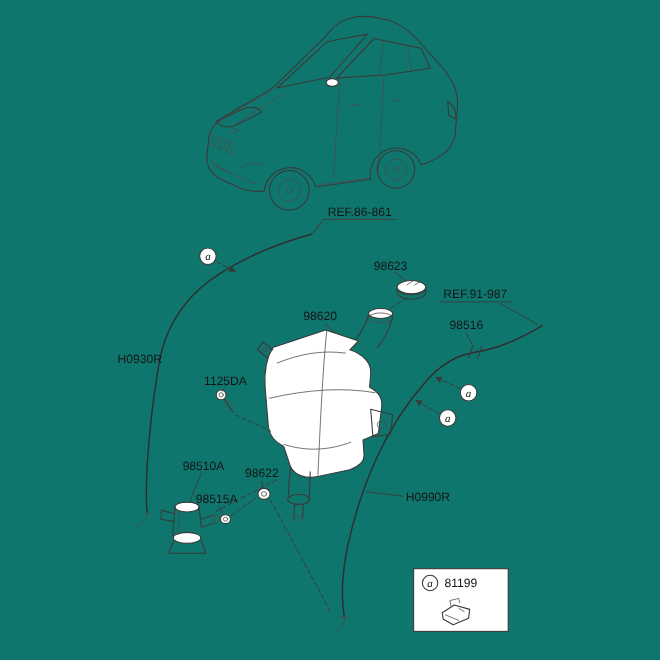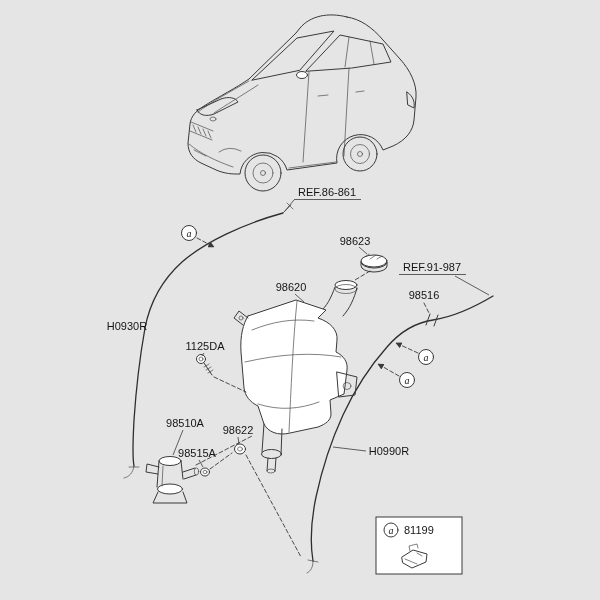--- a/index.html
+++ b/index.html
@@ -1,16 +1,16 @@
 <!DOCTYPE html>
 <html><head>
 <meta charset="utf-8">
 <style>
   html,body{margin:0;padding:0;background:#ffffff;}
-  .stage{width:600px;height:600px;position:relative;background:#e5e5e5;overflow:hidden;
+  .stage{width:600px;height:600px;position:relative;background:#0f766e;overflow:hidden;
          font-family:"Liberation Sans",sans-serif;}
   svg{display:block;}
   .ln{stroke:#3a3a3a;fill:none;stroke-width:1;stroke-linecap:round;stroke-linejoin:round;}
   .thin{stroke:#4a4a4a;fill:none;stroke-width:0.7;stroke-linecap:round;}
   .hose{stroke:#2e2e2e;fill:none;stroke-width:1.3;stroke-linecap:round;}
   .dash{stroke:#3a3a3a;fill:none;stroke-width:0.9;stroke-dasharray:4 2.5;stroke-linecap:round;}
   .lead{stroke:#3a3a3a;fill:none;stroke-width:0.8;}
   .lbl{font-family:"Liberation Sans",sans-serif;font-size:11px;fill:#141414;}
   .mk{font-family:"Liberation Serif",serif;font-style:italic;font-size:10px;fill:#141414;}
   .wfill{fill:#ffffff;}

